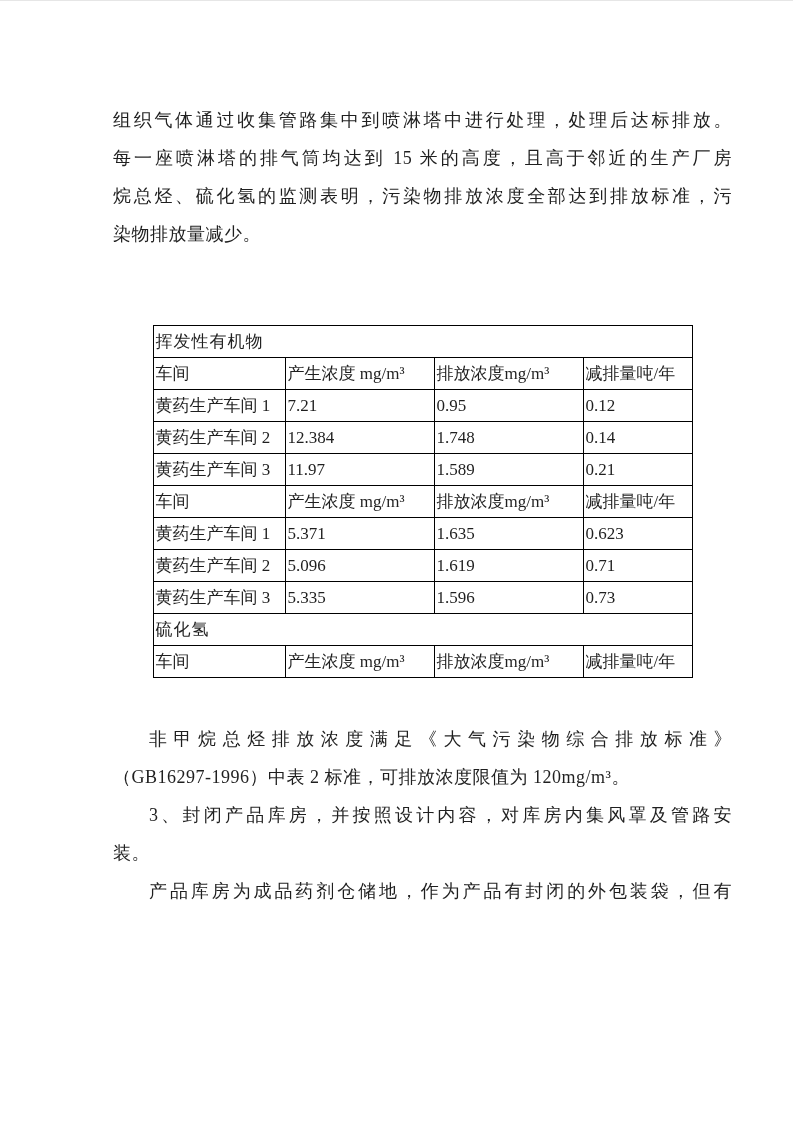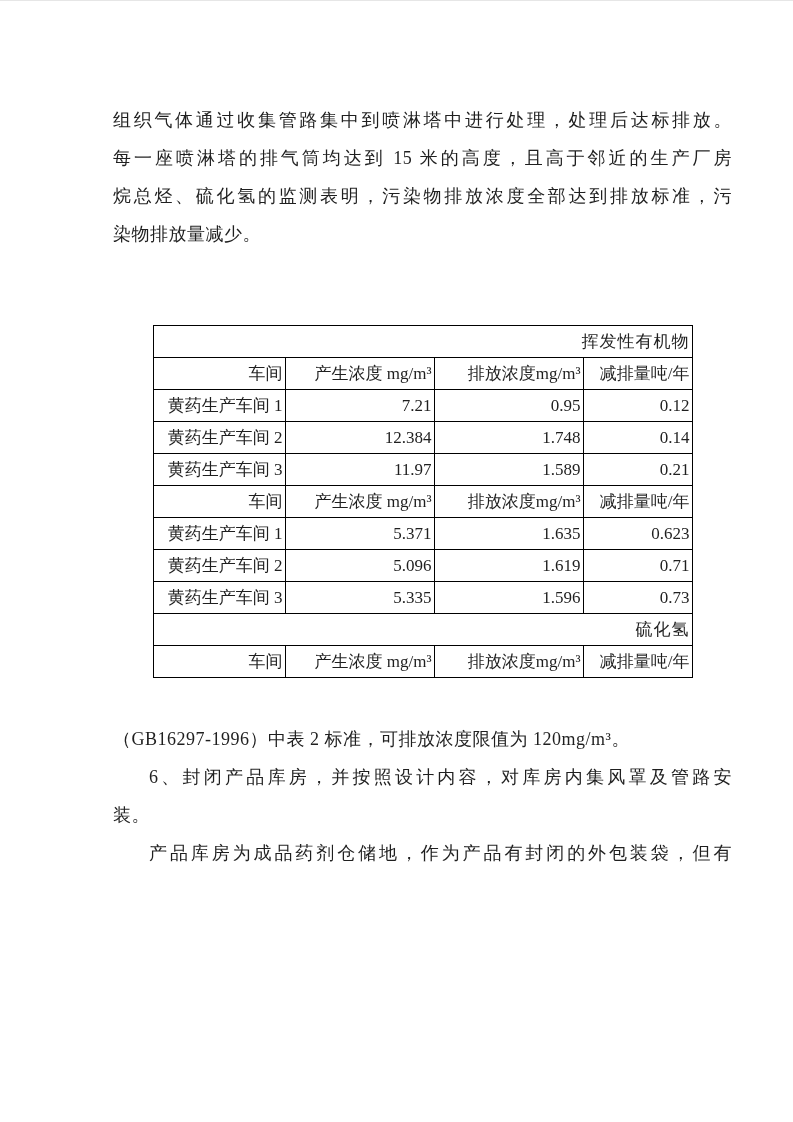--- a/index.html
+++ b/index.html
@@ -36,21 +36,21 @@
   table.emissions {
     border-collapse: collapse;
     table-layout: fixed;
     width: 539px;
     margin: 72px auto 0 auto;
   }
   table.emissions td {
     border: 1px solid #000000;
     height: 31px;
     padding: 0 2px;
-    text-align: right;
+    text-align: left;
     vertical-align: middle;
     font-size: 17px;
     line-height: 1;
     overflow: hidden;
     white-space: nowrap;
     margin-left: 48px;
   }
   td.sec { letter-spacing: 1px; }
 
   .after-table { margin-top: 42px; }
@@ -135,25 +135,26 @@
       <tr>
         <td>车间</td>
         <td>产生浓度 mg/m³</td>
         <td>排放浓度mg/m³</td>
         <td>减排量吨/年</td>
       </tr>
     </tbody>
   </table>
 
   <div class="para after-table">
+    <div class="ln ind">非甲烷总烃排放浓度满足《大气污染物综合排放标准》</div>
     <div class="ln ln-last">（GB16297-1996）中表 2 标准，可排放浓度限值为 120mg/m³。</div>
   </div>
 
   <div class="para">
-    <div class="ln ind">6、封闭产品库房，并按照设计内容，对库房内集风罩及管路安</div>
+    <div class="ln ind">3、封闭产品库房，并按照设计内容，对库房内集风罩及管路安</div>
     <div class="ln ln-last">装。</div>
   </div>
 
   <div class="para">
     <div class="ln ind">产品库房为成品药剂仓储地，作为产品有封闭的外包装袋，但有</div>
   </div>
 
 </div>
 
 </body></html>

